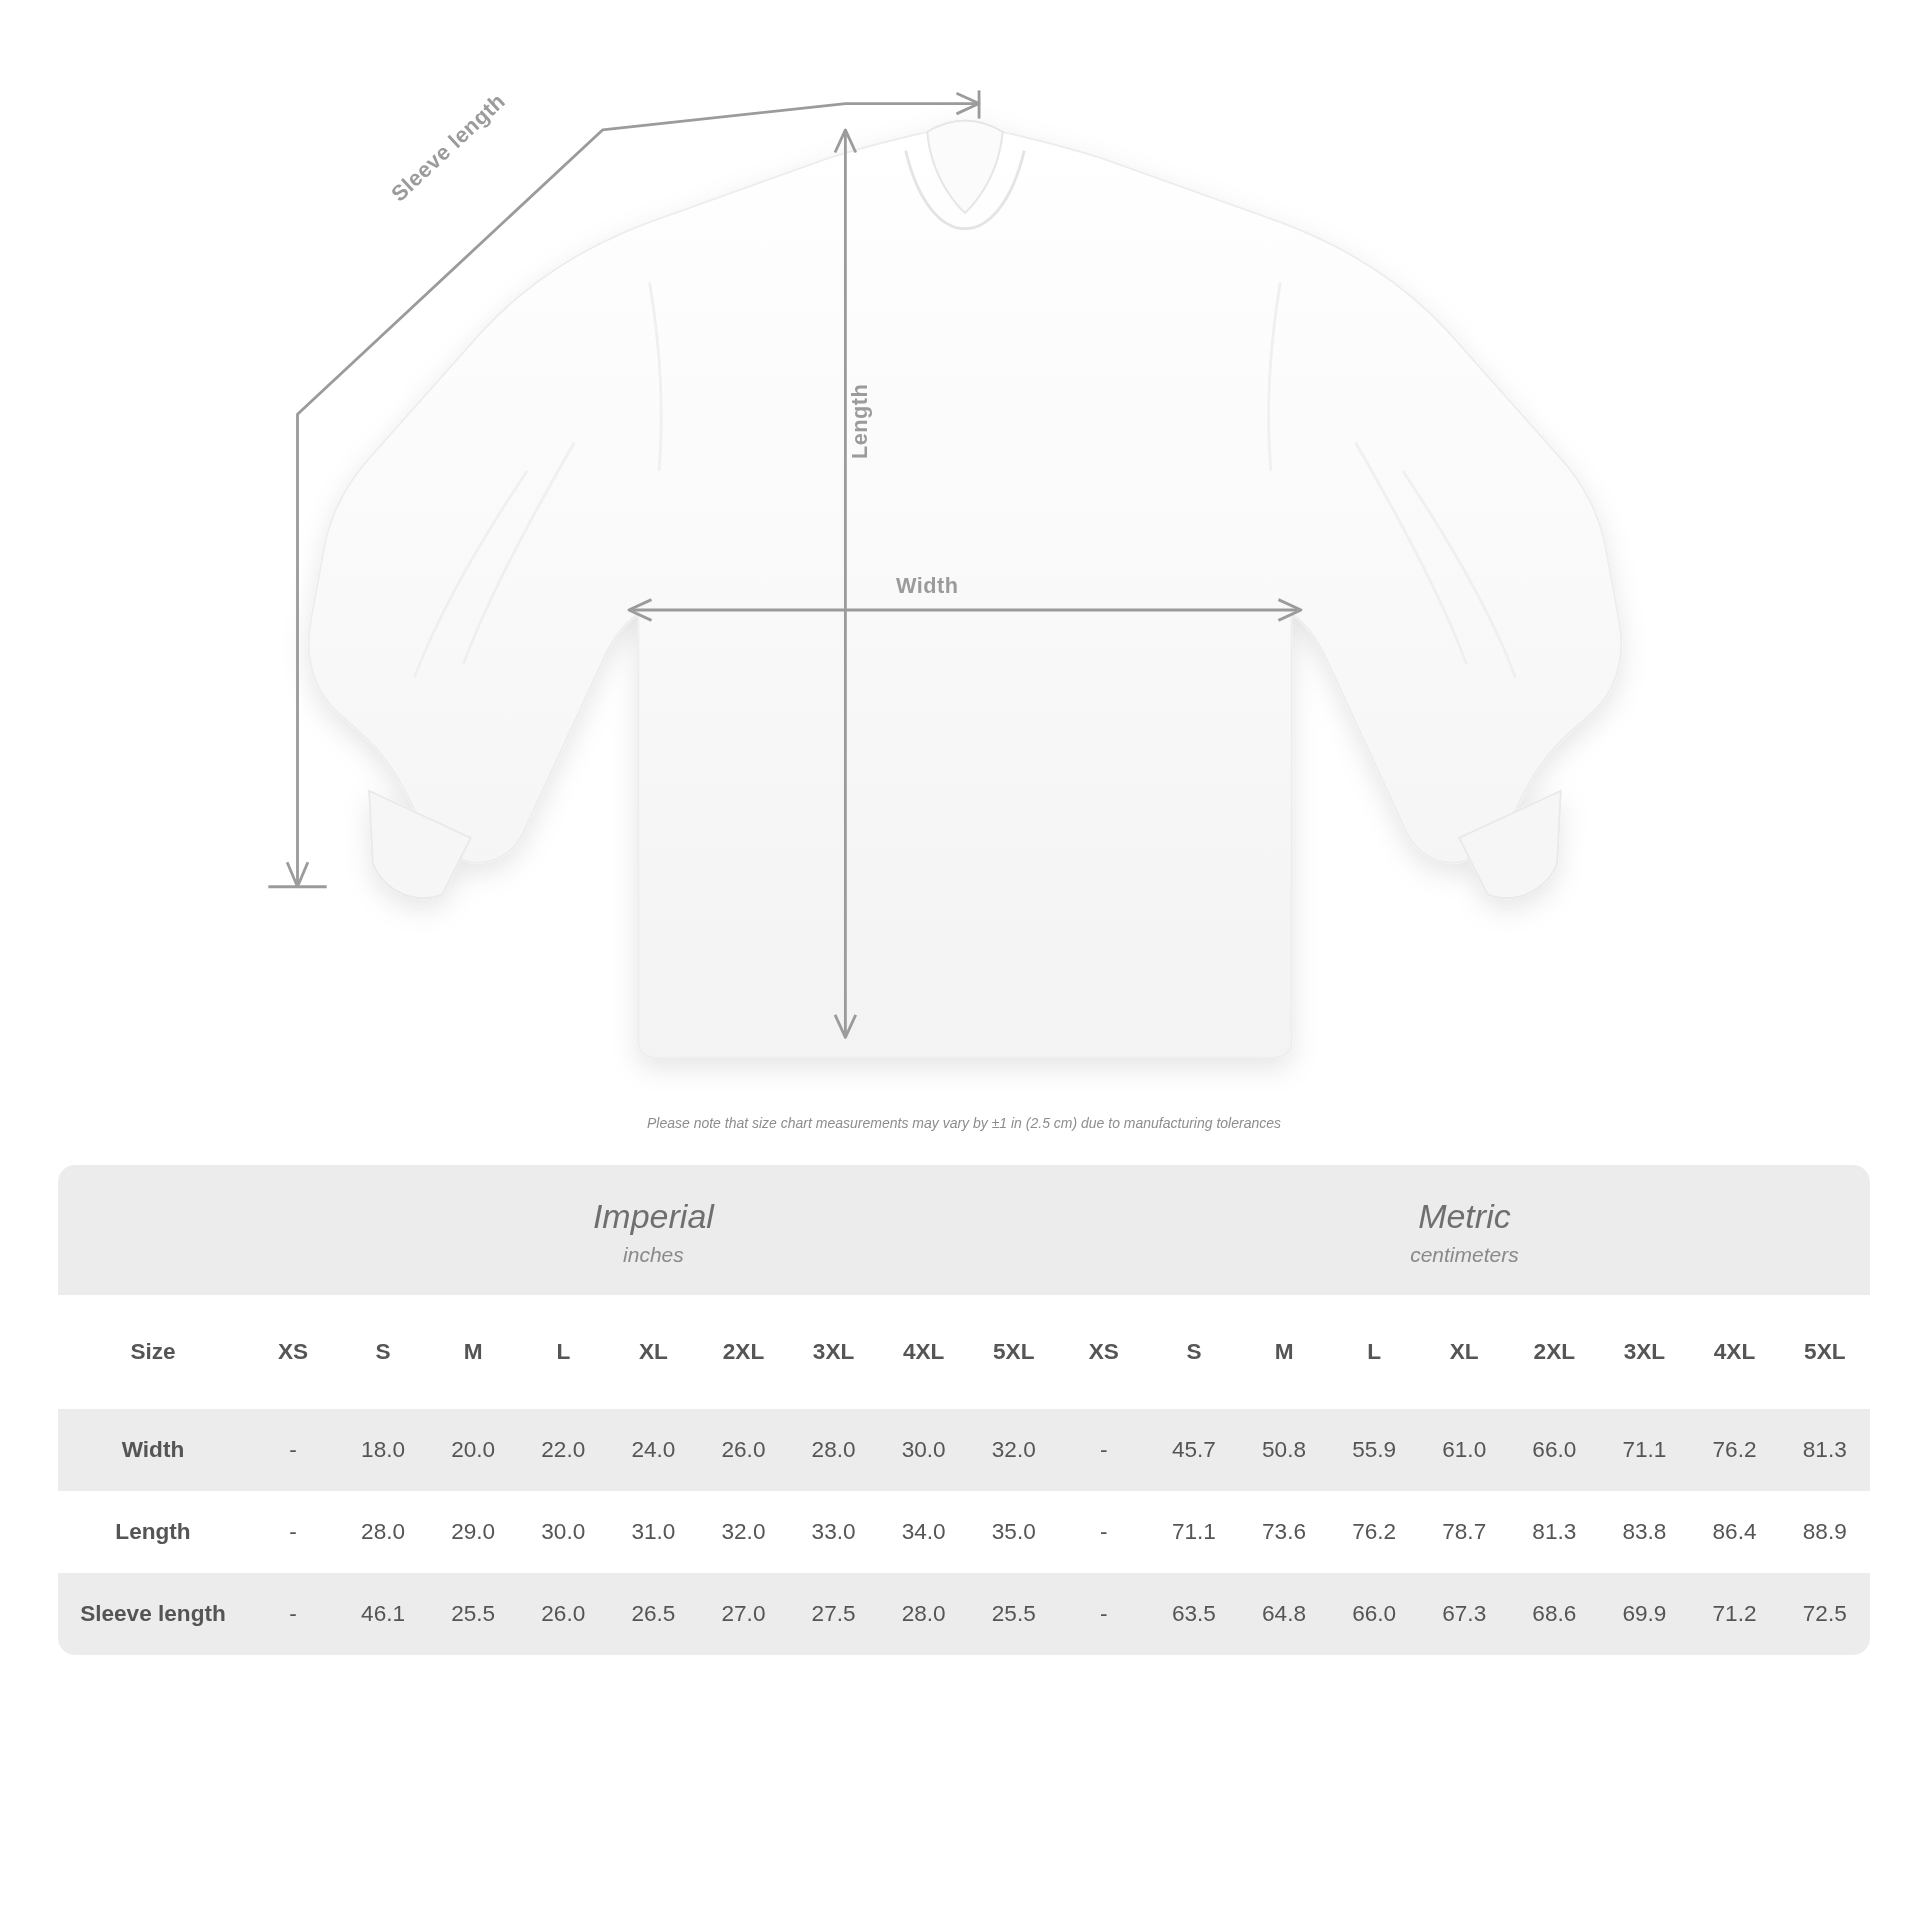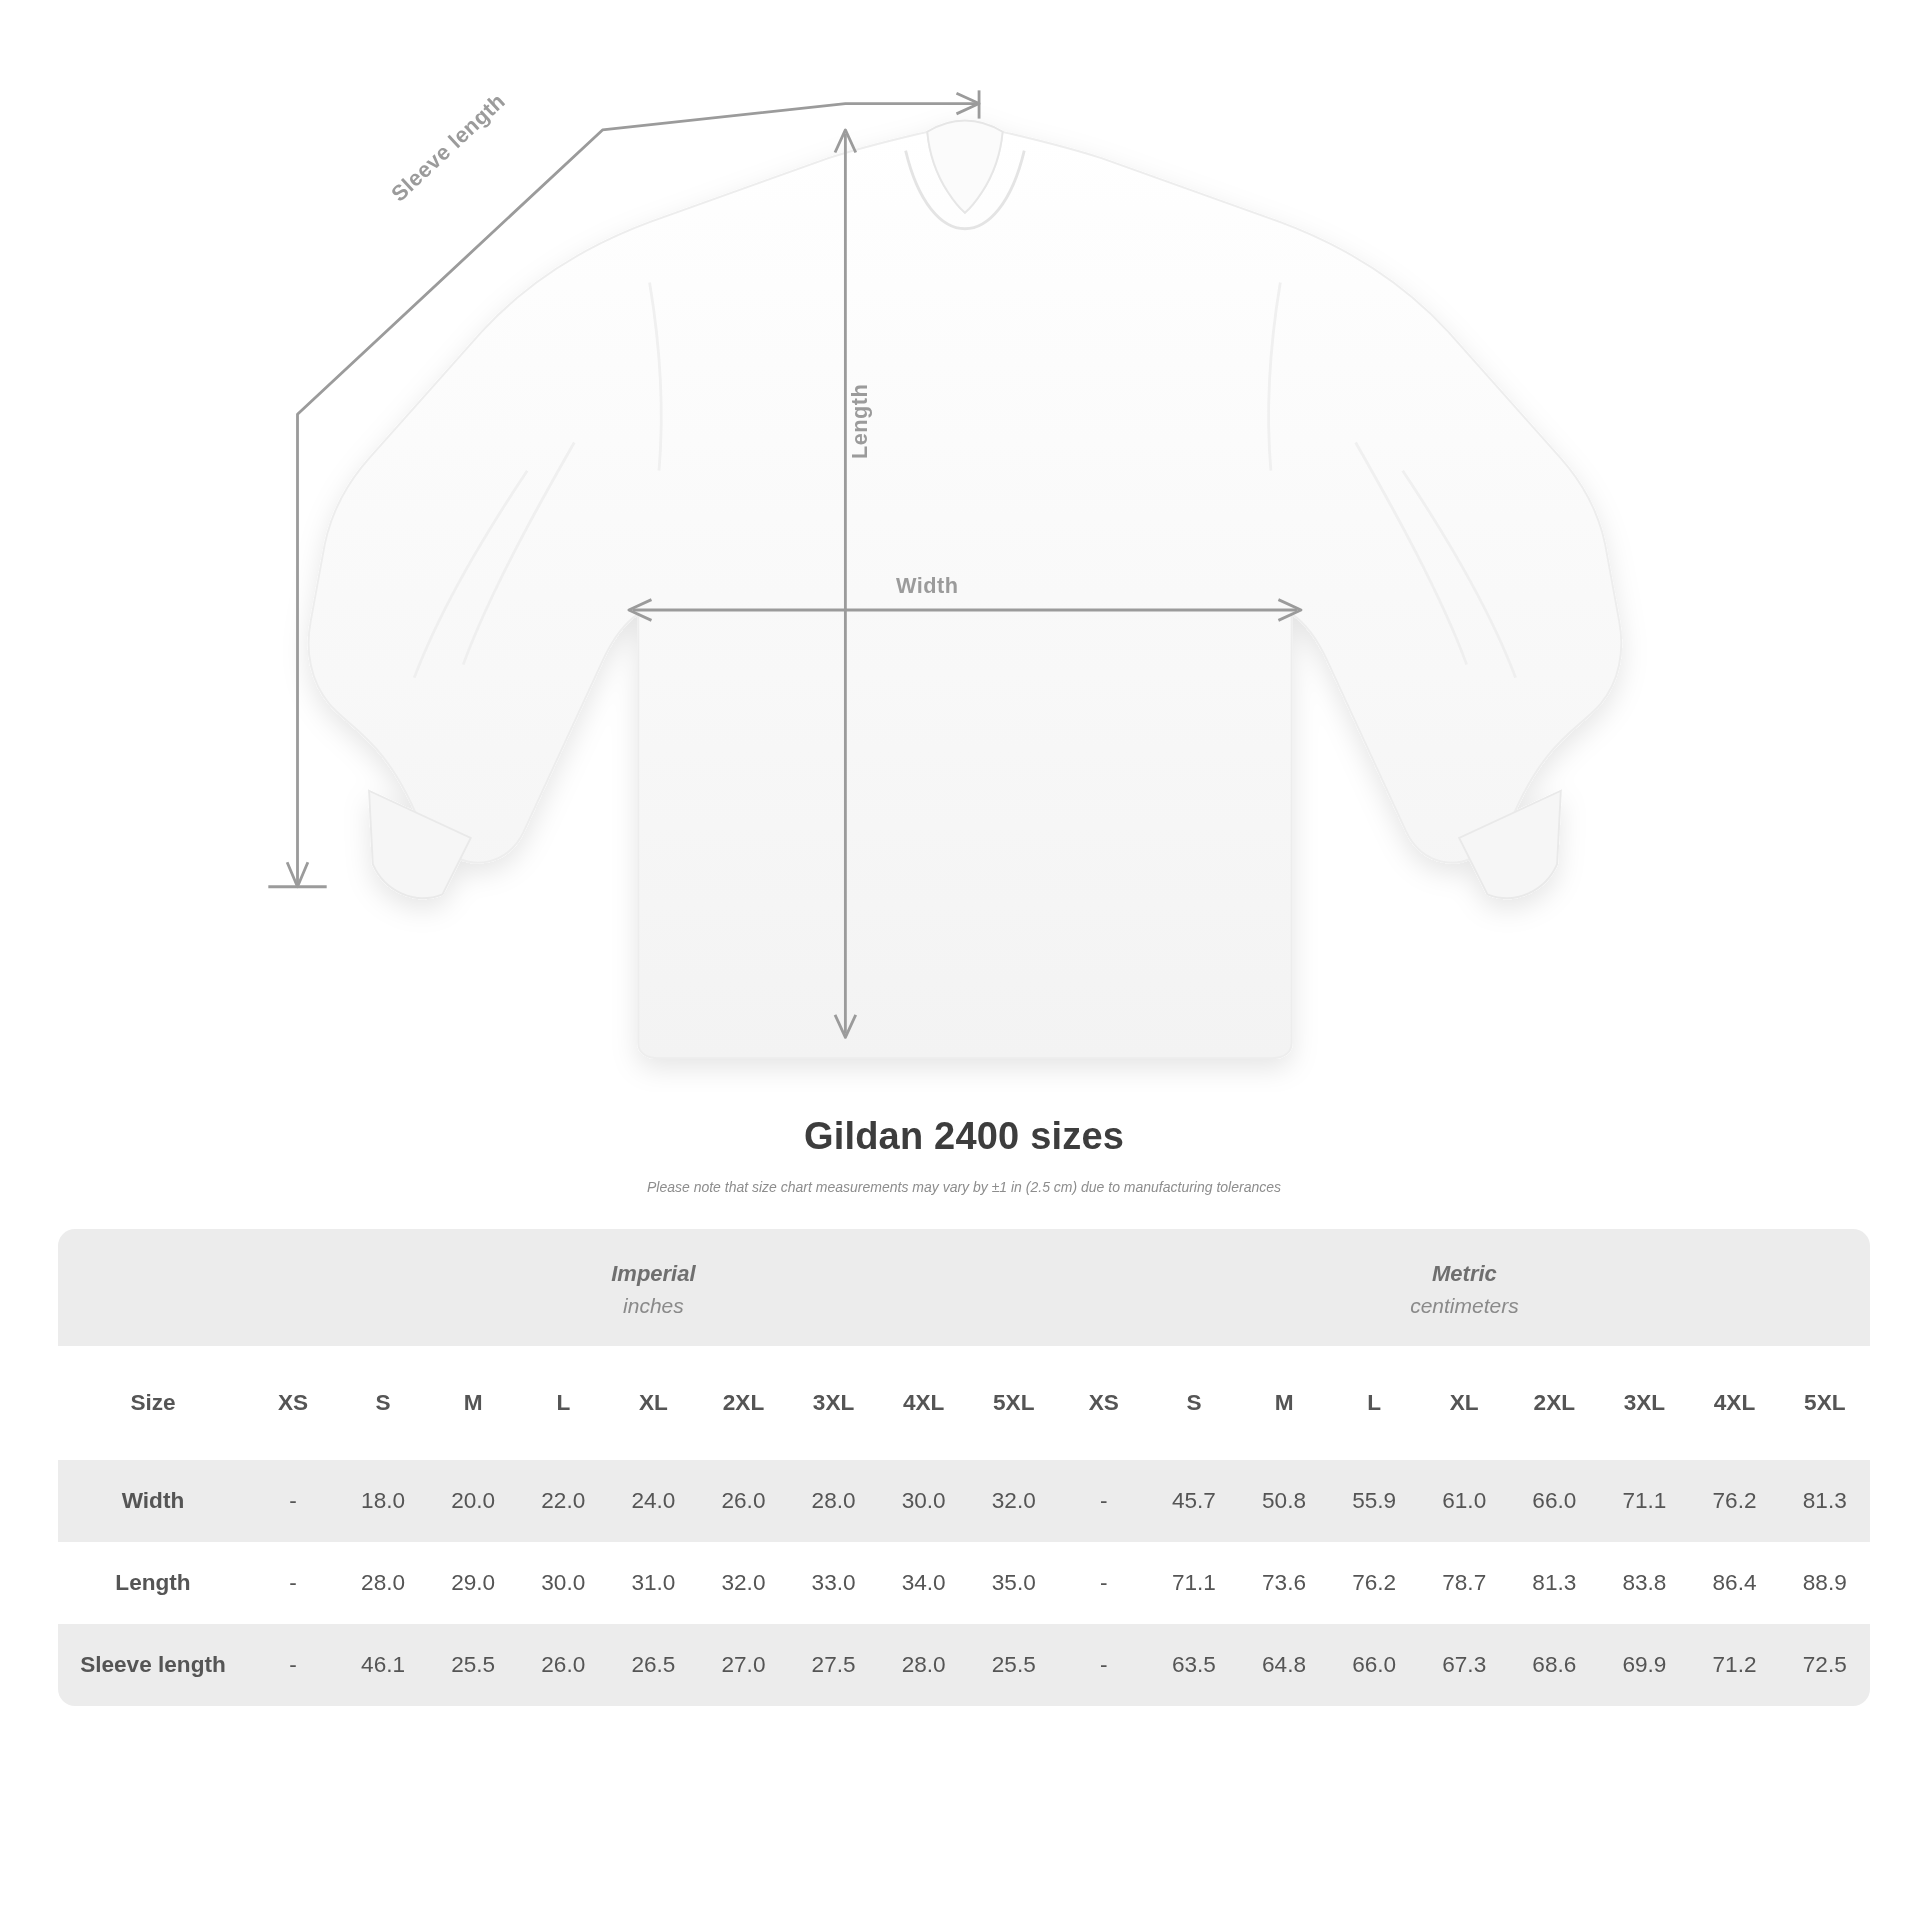--- a/index.html
+++ b/index.html
@@ -92,22 +92,22 @@
     text-align: center;
     font-size: 22.6px;
     color: #555555;
     border: none;
   }
   .unit-row td {
     background: #ececec;
     padding: 32px 0 28px 0;
   }
   .unit-name {
-    font-size: 22px;
-    font-weight: bold;
+    font-size: 34px;
+    font-weight: normal;
     font-style: italic;
     color: #6f6f6f;
     display: block;
   }
   .unit-sub {
     font-size: 21px;
     font-style: italic;
     color: #8a8a8a;
     display: block;
     margin-top: 7.5px;
@@ -221,21 +221,20 @@
         <line x1="1040" y1="96" x2="1040" y2="126"></line>
       </g>
     </svg>
 
     <div class="dim-label label-width">Width</div>
     <div class="dim-label label-length">Length</div>
     <div class="dim-label label-sleeve">Sleeve length</div>
   </div>
 
   <div class="title-block">
-    <h1 class="chart-title">Gildan 2400 sizes</h1>
     <div class="chart-note">Please note that size chart measurements may vary by ±1 in (2.5 cm) due to manufacturing tolerances</div>
   </div>
 
   <div class="table-wrap">
     <table class="size-table">
       <colgroup>
         <col class="col-label">
         <col class="col-cell">
           <col class="col-cell">
           <col class="col-cell">

